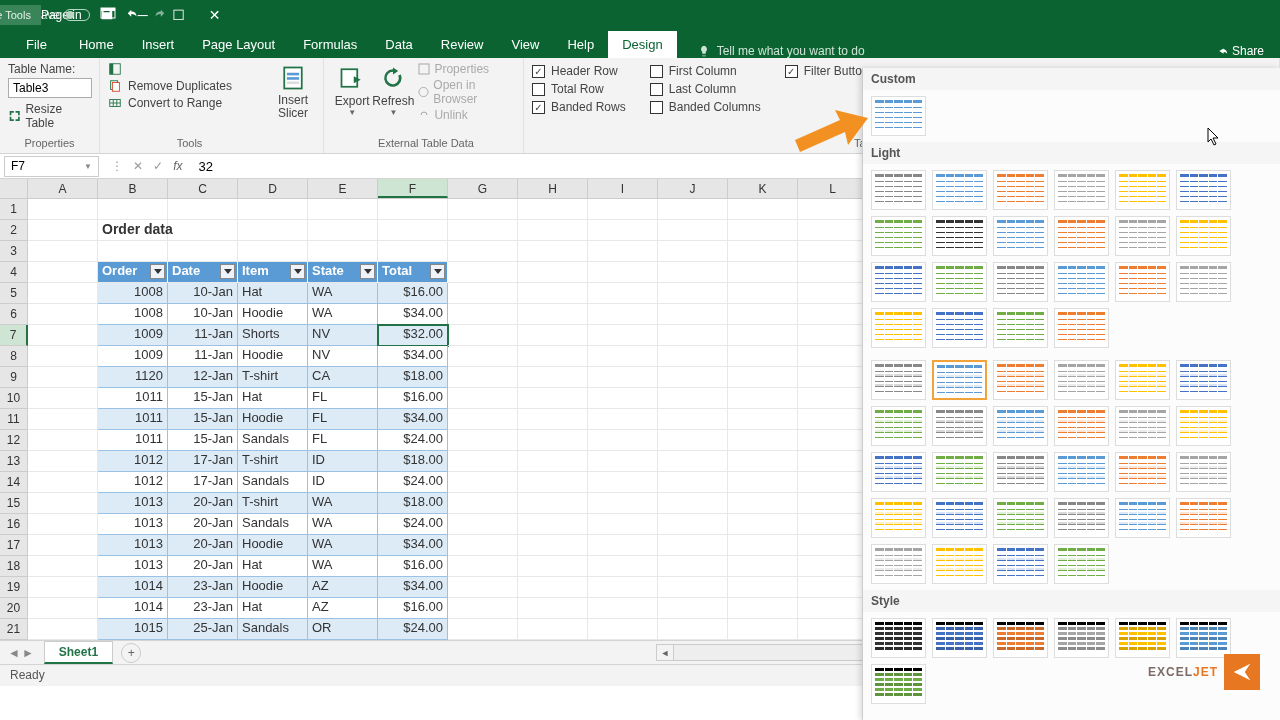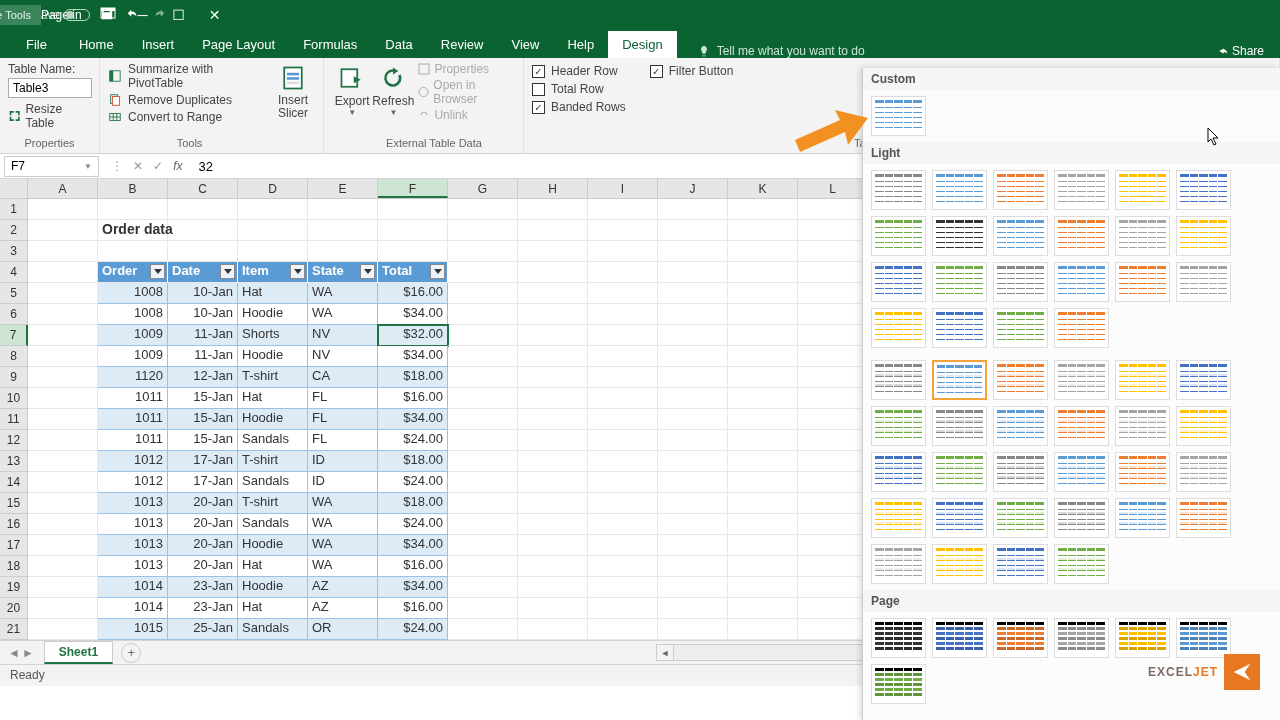--- a/index.html
+++ b/index.html
@@ -172,21 +172,20 @@
     <div class="group-label">Properties</div>
   </div>
   <div class="ribbon-group" style="width:224px;flex-direction:row">
     <div style="display:flex;flex-direction:column;flex:1">
       <div class="tools-list">
         <div class="tool-item">
             <svg viewBox="0 0 16 16">
               <rect x="2" y="2" width="12" height="12" fill="none" stroke="#217346"></rect>
               <rect x="2" y="2" width="4" height="12" fill="#217346"></rect>
             </svg>
-            <span>Summarize with PivotTable</span>
           </div>
         <div class="tool-item">
             <svg viewBox="0 0 16 16">
               <rect x="3" y="2" width="8" height="10" fill="none" stroke="#217346"></rect>
               <rect x="5" y="4" width="8" height="10" fill="#fff" stroke="#d04423"></rect>
             </svg>
             <span>Remove Duplicates</span>
           </div>
         <div class="tool-item">
             <svg viewBox="0 0 16 16">
@@ -237,36 +236,50 @@
           </svg>
           <span>Open in Browser</span>
         </div>
       <div class="ext-item">
           <svg viewBox="0 0 12 12">
             <path d="M3 6a3 3 0 0 1 6 0" fill="none" stroke="#aaa"></path>
           </svg>
           <span>Unlink</span>
         </div>
     </div>
-    <div class="group-label" style="position:absolute;bottom:2px;left:344px;width:180px">External Table Data</div>
+    <div class="group-label" style="position:absolute;bottom:2px;left:336px;width:180px">External Table Data</div>
   </div>
   <div class="ribbon-group" style="flex:1">
     <div class="style-opts">
       <div class="opt-col">
         <div class="check">
             <div class="check-box">✓</div>
             <span>Header Row</span>
           </div>
         <div class="check">
             <div class="check-box"></div>
             <span>Total Row</span>
           </div>
         <div class="check">
             <div class="check-box">✓</div>
             <span>Banded Rows</span>
+          </div>
+      </div>
+      <div class="opt-col">
+        <div class="check">
+            <div class="check-box"></div>
+            <span>First Column</span>
+          </div>
+        <div class="check">
+            <div class="check-box"></div>
+            <span>Last Column</span>
+          </div>
+        <div class="check">
+            <div class="check-box"></div>
+            <span>Banded Columns</span>
           </div>
       </div>
       <div class="opt-col">
         <div class="check">
             <div class="check-box">✓</div>
             <span>Filter Button</span>
           </div>
       </div>
     </div>
     <div class="group-label">Table Style Options</div>
@@ -2887,21 +2900,21 @@
         </div>
         <div class="sw-row sw-body">
           <span style="background: rgb(255, 255, 255);"></span>
           <span style="background: rgb(255, 255, 255);"></span>
           <span style="background: rgb(255, 255, 255);"></span>
           <span style="background: rgb(255, 255, 255);"></span>
           <span style="background: rgb(255, 255, 255);"></span>
         </div>
       </div>
     </div>
-  <div class="g-section">Page</div>
+  <div class="g-section">Style</div>
   <div class="g-grid" id="g-dark">
       <div class="swatch" style="--c: #333; --cl: #333;">
         <div class="sw-row sw-head">
           <span style="background: rgb(0, 0, 0);"></span>
           <span style="background: rgb(0, 0, 0);"></span>
           <span style="background: rgb(0, 0, 0);"></span>
           <span style="background: rgb(0, 0, 0);"></span>
           <span style="background: rgb(0, 0, 0);"></span>
         </div>
         <div class="sw-row sw-body">

